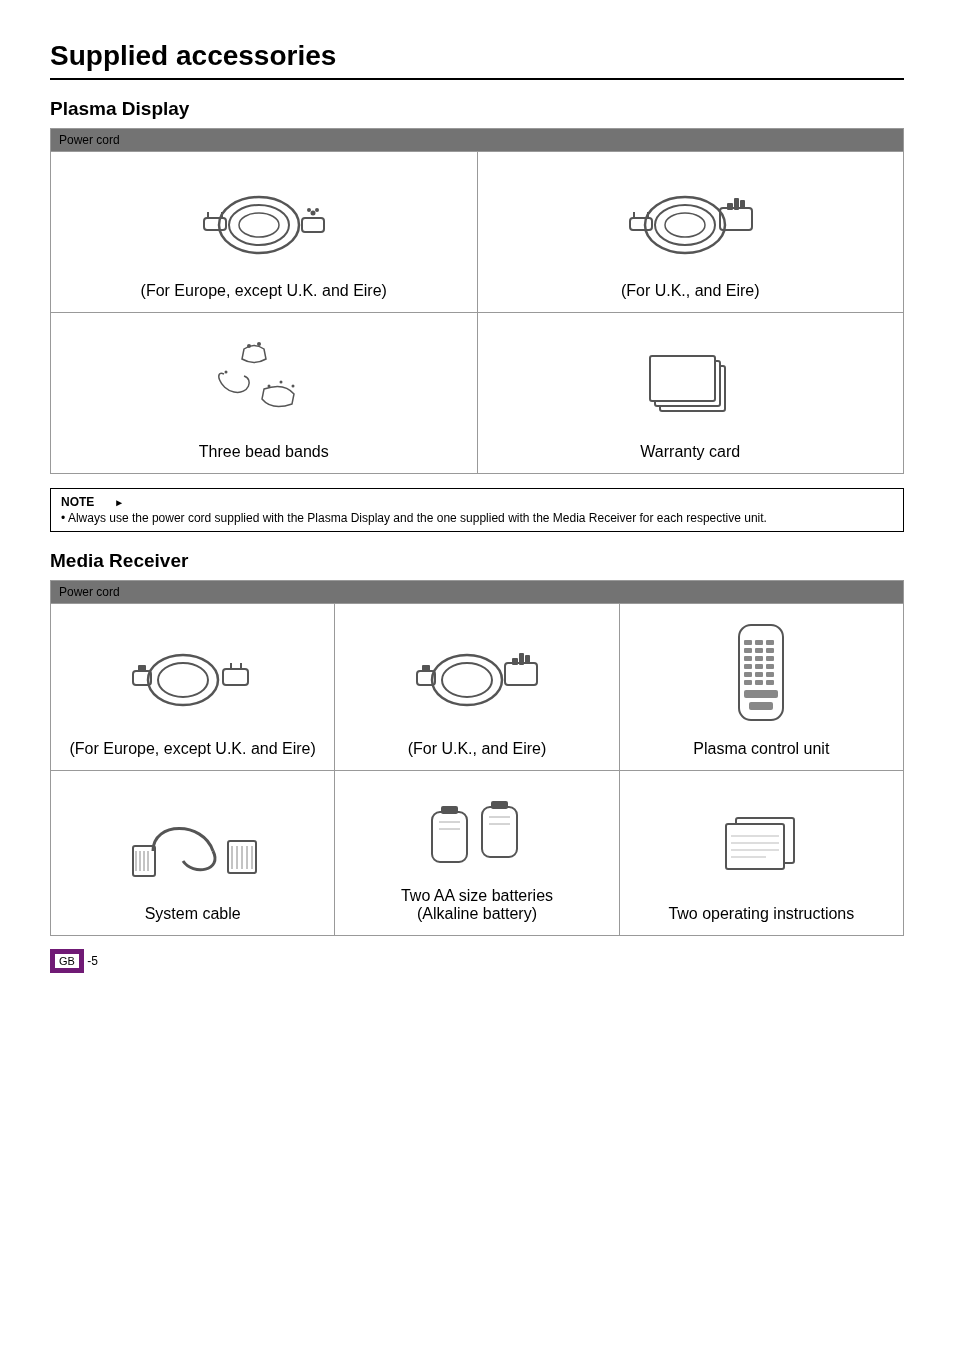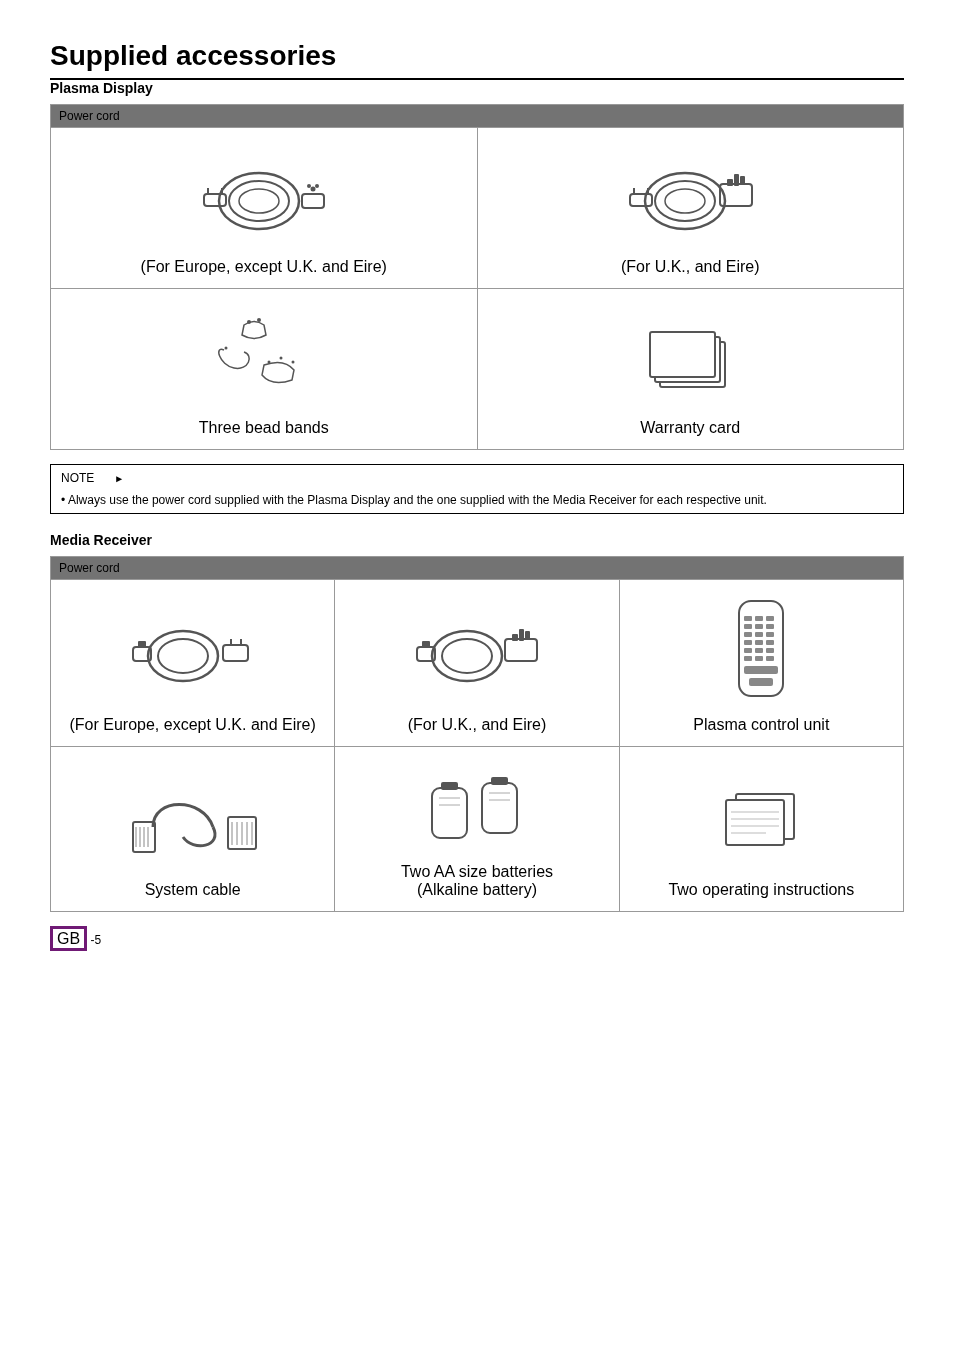--- a/index.html
+++ b/index.html
@@ -10,23 +10,24 @@
       color: #000;
       width: 954px;
       min-height: 1351px;
       padding: 40px 50px;
     }
     h1 {
       font-size: 28px;
       font-weight: bold;
       border-bottom: 2px solid #000;
       padding-bottom: 6px;
+      margin-bottom: 18px;
     }
     h2 {
-      font-size: 14px;
+      font-size: 19px;
       font-weight: bold;
       margin-bottom: 8px;
     }
     .accessories-table {
       border: 1px solid #999;
       width: 100%;
       margin-bottom: 14px;
     }
     .accessories-table .header-cell {
       font-size: 12px;
@@ -65,26 +66,26 @@
       align-items: center;
       justify-content: center;
     }
     .note-box {
       border: 1px solid #000;
       padding: 6px 10px;
       margin-bottom: 18px;
       font-size: 12px;
     }
     .note-title {
-      font-weight: normal;
+      font-weight: bold;
       font-size: 12px;
       display: flex;
       align-items: center;
       gap: 20px;
-      margin-bottom: 8px;
+      margin-bottom: 2px;
     }
     .note-title .arrow {
       font-size: 10px;
     }
     .page-num {
       font-size: 12px;
       margin-top: 18px;
     }
     
     svg { overflow: visible; }
@@ -317,15 +318,15 @@
           <line x1="25" y1="54" x2="73" y2="54" stroke="#bbb" stroke-width="1"></line>
           <line x1="25" y1="61" x2="60" y2="61" stroke="#bbb" stroke-width="1"></line>
         </svg>
       </div>
       <div class="cell-label">Two operating instructions</div>
     </div>
   </div>
 </div>
 
 <div class="page-num">
-  <span style="border:3px solid #701a75; padding:1px 4px; font-size:16px;">GB</span>
+  <span style="border:5px solid #701a75; padding:1px 4px; font-size:11px;">GB</span>
   <span>-5</span>
 </div>
 
 </body></html>

